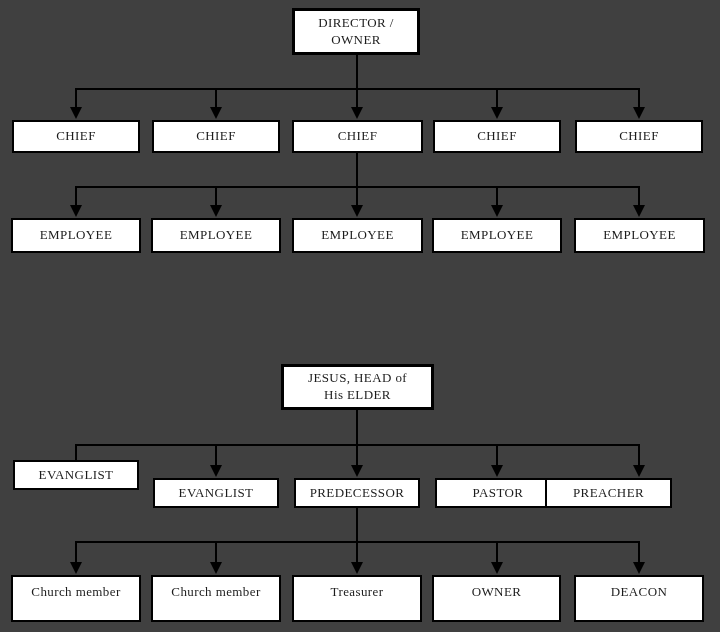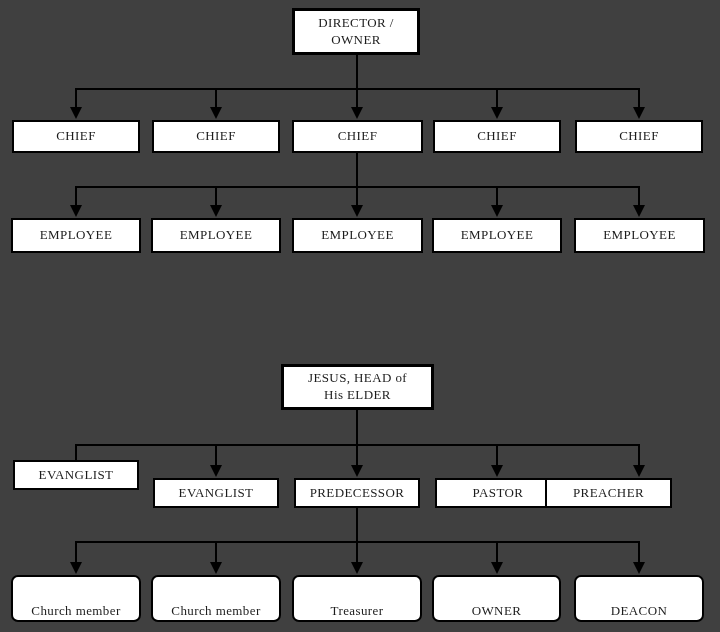--- a/index.html
+++ b/index.html
@@ -9,21 +9,21 @@
     font-family:"Liberation Serif","DejaVu Serif",serif;
   }
   .canvas { position:relative; width:720px; height:632px; background:#404040; }
 
   .box {
     position:absolute; border:2px solid #000000; background:#ffffff;
     display:flex; flex-direction:column; align-items:center; justify-content:center;
     text-align:center; font-size:13px; color:#1c1c1c; letter-spacing:0.4px; line-height:1.3;
   }
   .box.root { border-width:3px; }
-  .box.toptext { justify-content:flex-end; padding-top:7px;border-radius:7px; }
+  .box.toptext { justify-content:flex-start; padding-top:7px; }
 
   .vline { position:absolute; width:2px; background:#000000; }
   .hline { position:absolute; height:2px; background:#000000; }
   .arrow {
     position:absolute; width:0; height:0;
     border-left:6px solid transparent; border-right:6px solid transparent;
     border-top:12px solid #000000;
   }
 </style>
 </head>

